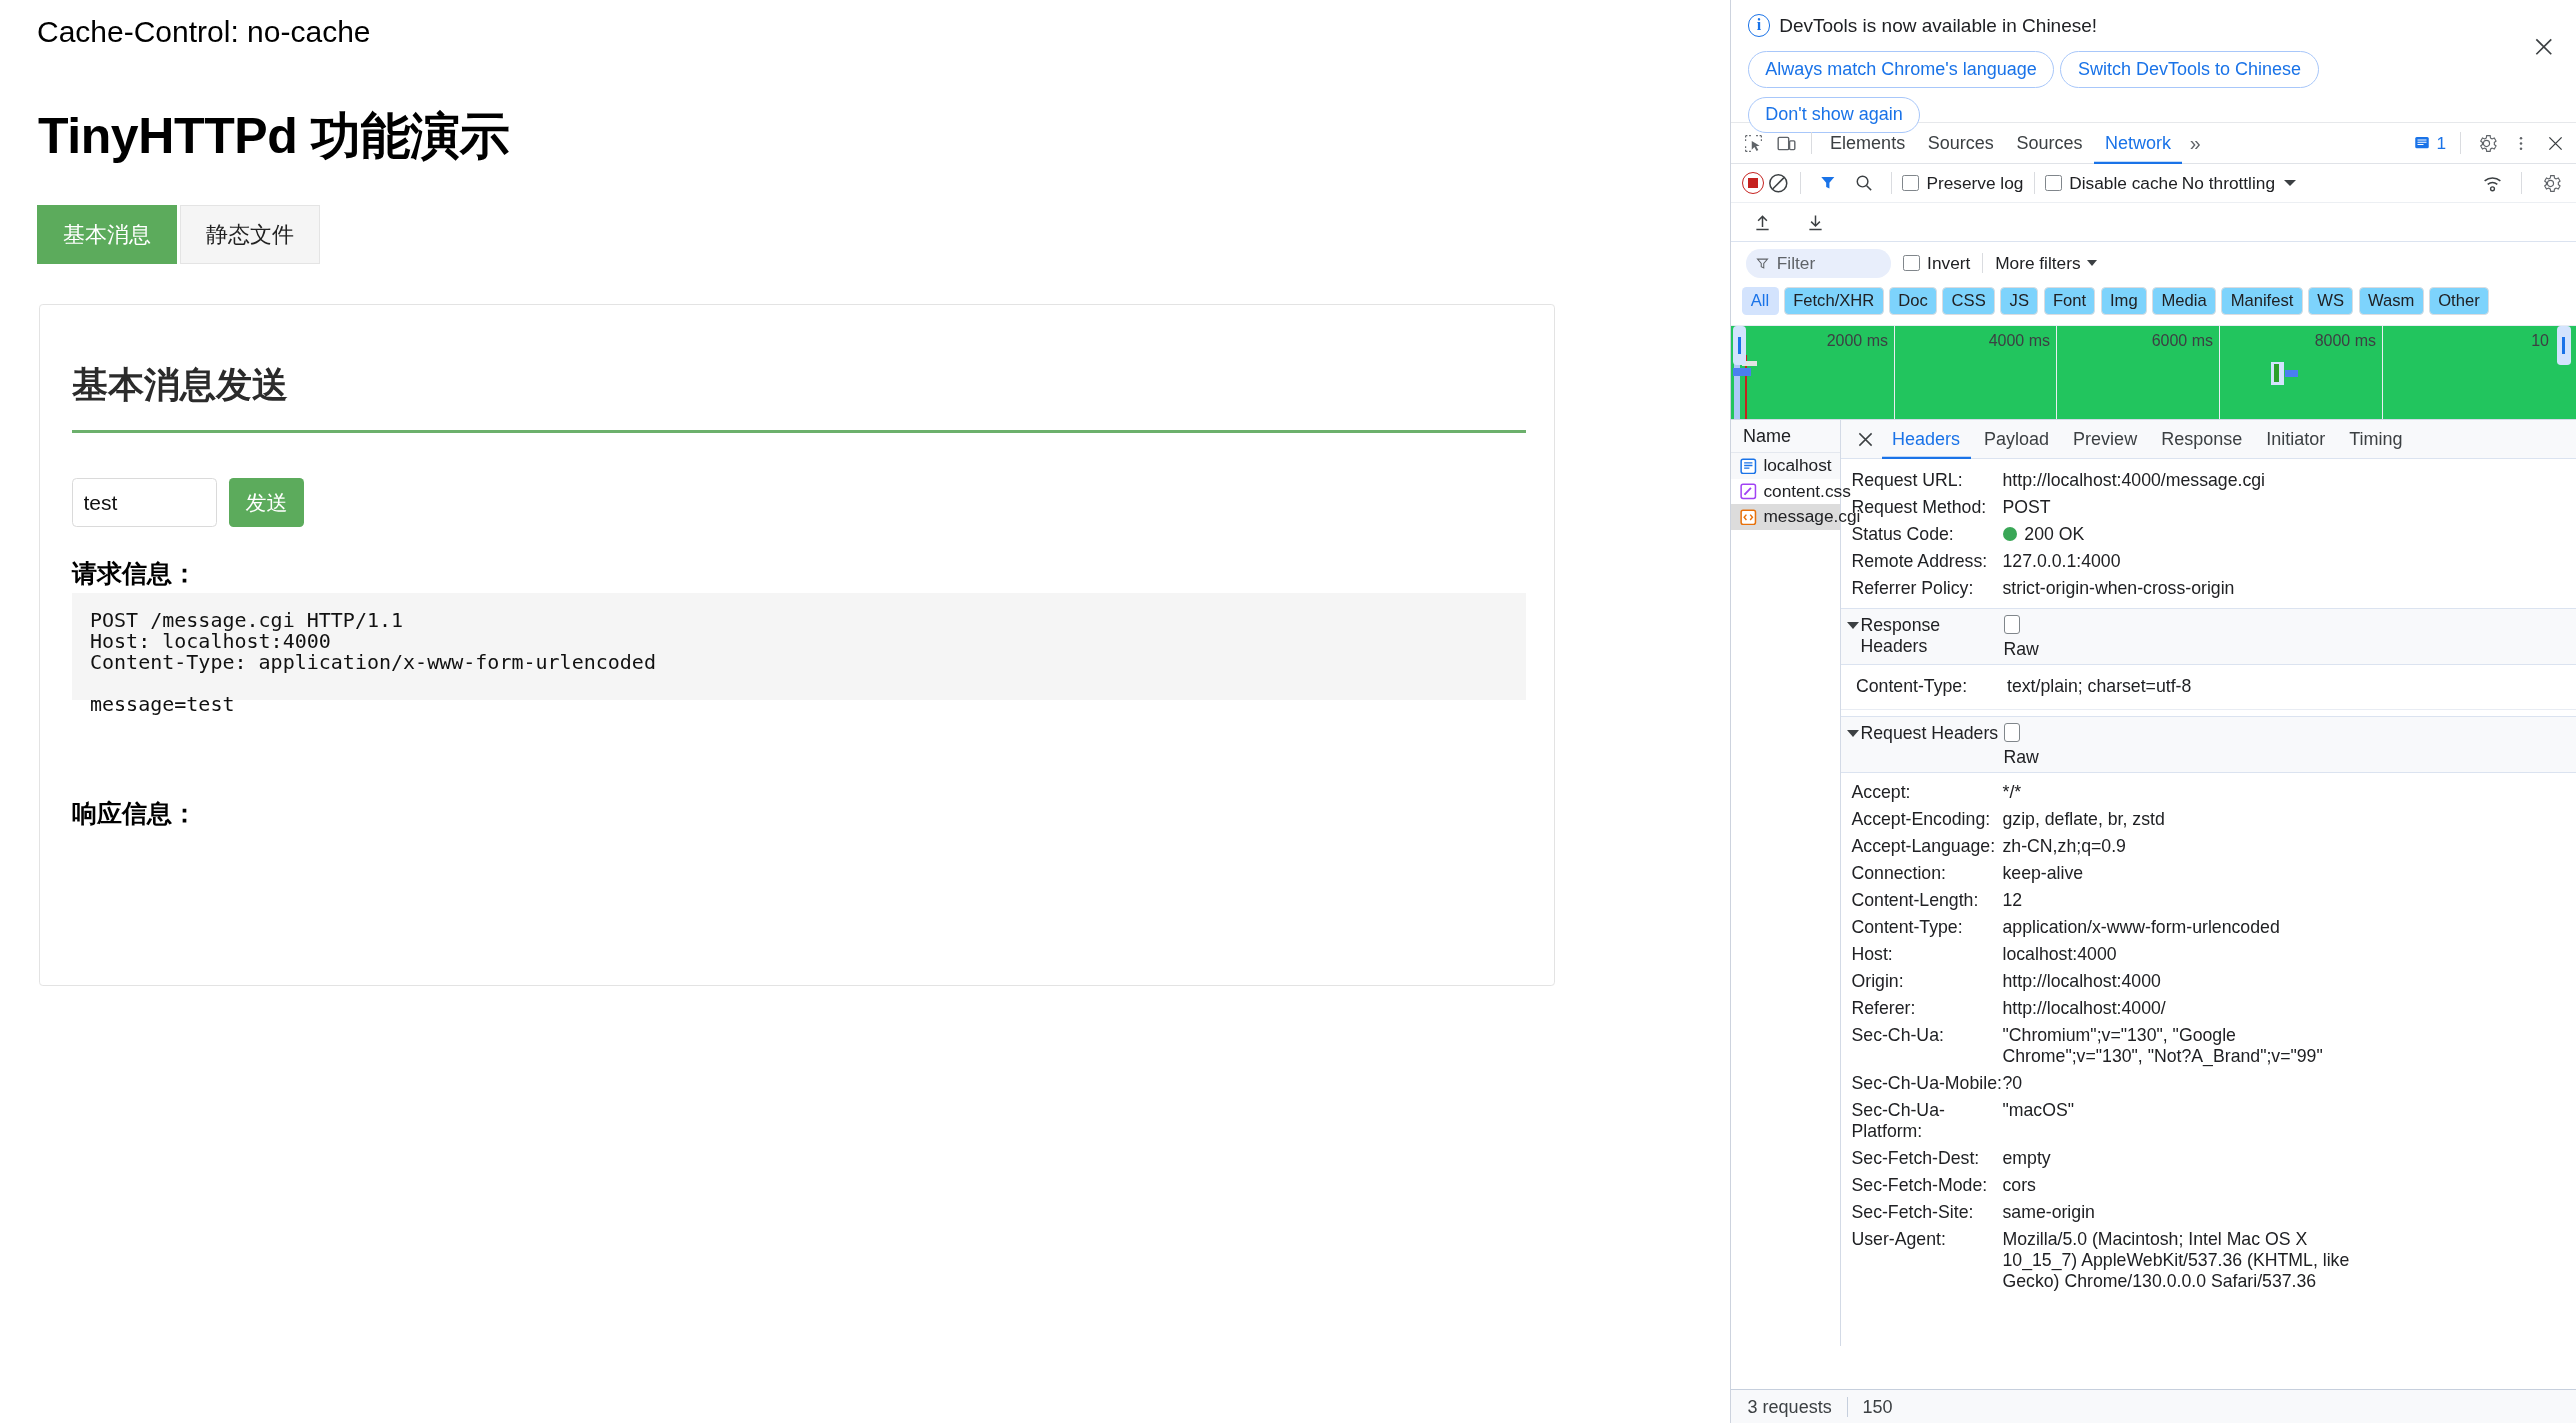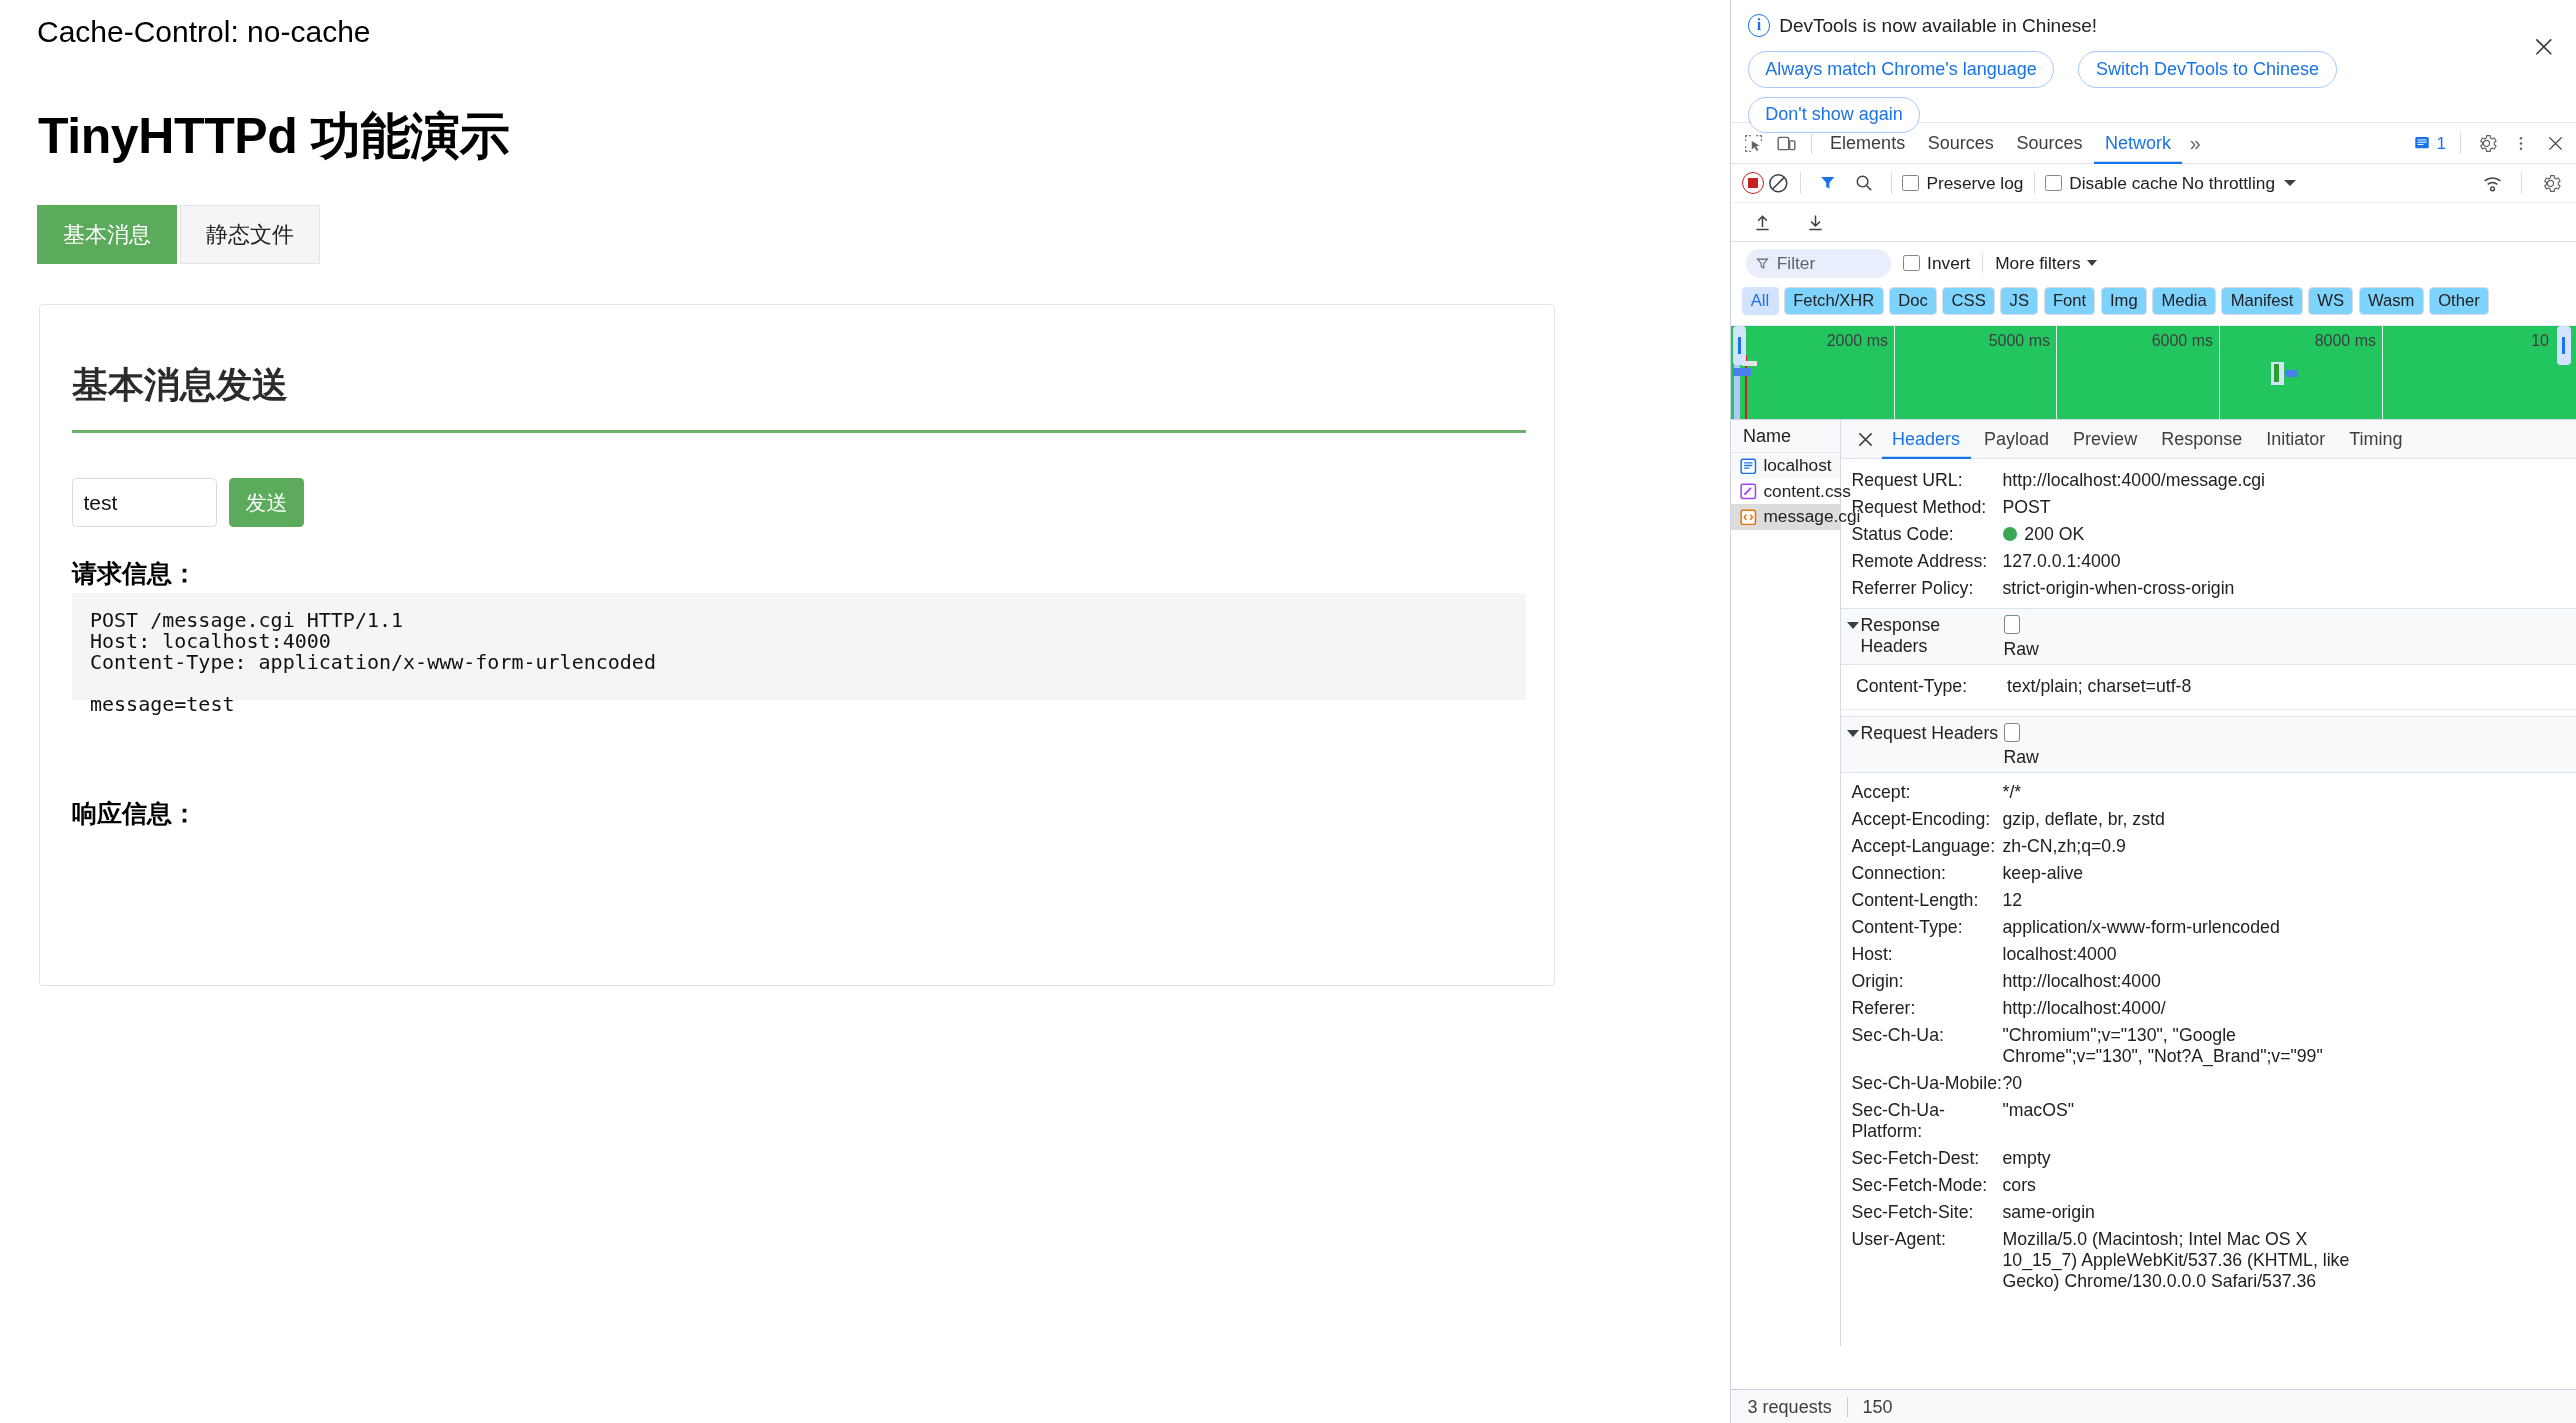--- a/index.html
+++ b/index.html
@@ -101,21 +101,21 @@
     height: 123px;
   }
   .lang-row1 { display: flex; align-items: center; gap: 9px; padding-left: 16.6px; height: 33px; }
   .info-icon {
     width: 22.6px; height: 22.6px; border-radius: 50%;
     border: 1.9px solid #1a73e8; color: #1a73e8;
     font-size: 16px; font-weight: bold; line-height: 19.6px; text-align: center;
     font-family: "Liberation Serif", serif;
   }
   .lang-msg { font-size: 19px; color: #202124; }
-  .chip-row { display: flex; gap: 24px; padding-left: 16.6px; margin-top: 9px; flex-wrap: wrap; width: 678px; }
+  .chip-row { display: flex; gap: 6px; padding-left: 16.6px; margin-top: 9px; flex-wrap: wrap; width: 678px; }
   .lang-chip {
     border: 0.8px solid #a8c7fa; border-radius: 19.6px;
     color: #1a73e8; background: #fff;
     font-size: 18px; padding: 6.8px 16.6px; cursor: pointer; white-space: nowrap;
   }
   .banner-close {
     position: absolute; right: 19.6px; top: 34px;
     width: 25.6px; height: 25.6px; cursor: pointer;
     color: #3c4043;
   }
@@ -462,21 +462,21 @@
       <span class="type-chip">Wasm</span>
       <span class="type-chip">Other</span>
     </div>
 
     <div class="overview">
       <div class="ov-grid" style="left:163px"></div>
       <div class="ov-grid" style="left:325px"></div>
       <div class="ov-grid" style="left:488px"></div>
       <div class="ov-grid" style="left:651px"></div>
       <div class="ov-label" style="left:157px">2000 ms</div>
-      <div class="ov-label" style="left:319px">5000 ms</div>
+      <div class="ov-label" style="left:319px">4000 ms</div>
       <div class="ov-label" style="left:482px">6000 ms</div>
       <div class="ov-label" style="left:645px">8000 ms</div>
       <div class="ov-label" style="left:818px">10</div>
 
       <div class="ov-leftbar"></div>
       <div class="ov-redline"></div>
       <div class="ov-bar-gray"></div>
       <div class="ov-bar-blue"></div>
       <div class="ov-evt">
           <i></i>

